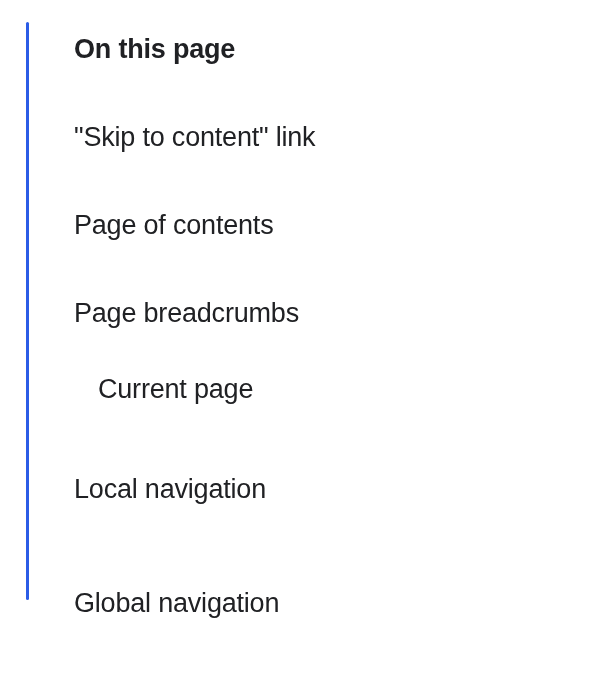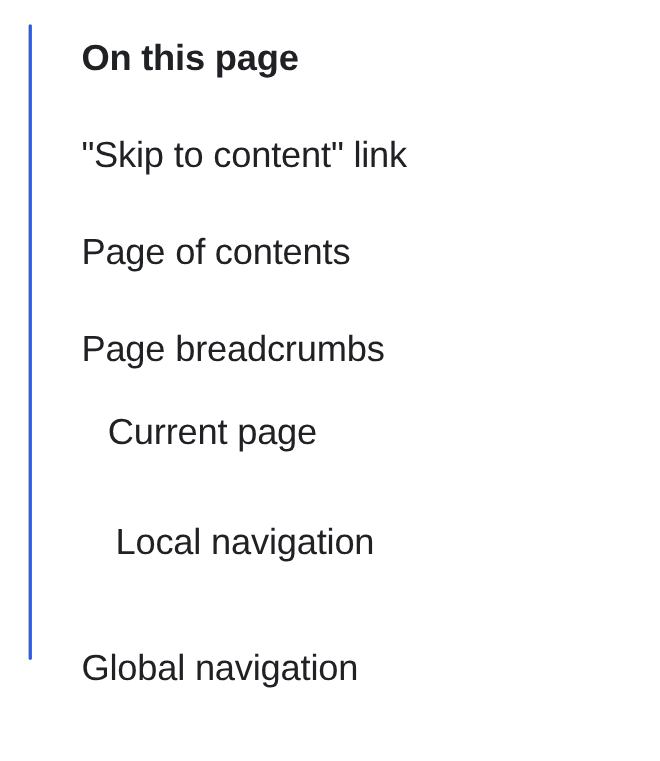--- a/index.html
+++ b/index.html
@@ -37,21 +37,21 @@
     position: absolute;
     left: 74px;
     top: 0;
     width: 510px;
     list-style: none;
     margin: 0;
     padding: 0;
   }
 
   .toc-item {
-    font-size: 33px;
+    font-size: 27px;
     line-height: 1.2;
     letter-spacing: -0.2px;
     color: #202124;
     white-space: nowrap;
   }
 
   .toc-item.heading {
     font-weight: 700;
     position: absolute;
     top: 33px;
@@ -68,21 +68,21 @@
     font-weight: 400;
     position: absolute;
     left: 24px;
   }
 
   .pos-0 { top: 33px; }
   .pos-1 { top: 121px; }
   .pos-2 { top: 209px; }
   .pos-3 { top: 297px; }
   .pos-4 { top: 373px; }
-  .pos-5 { top: 473px; margin-left: 31px; }
+  .pos-5 { top: 473px; }
   .pos-6 { top: 561px; margin-top: 26px; }
 </style>
 </head>
 <body>
 
 <div class="toc-wrap">
 
   <div class="toc-rail" style="background: rgb(43, 92, 230);"></div>
 
   <nav class="toc-list">

